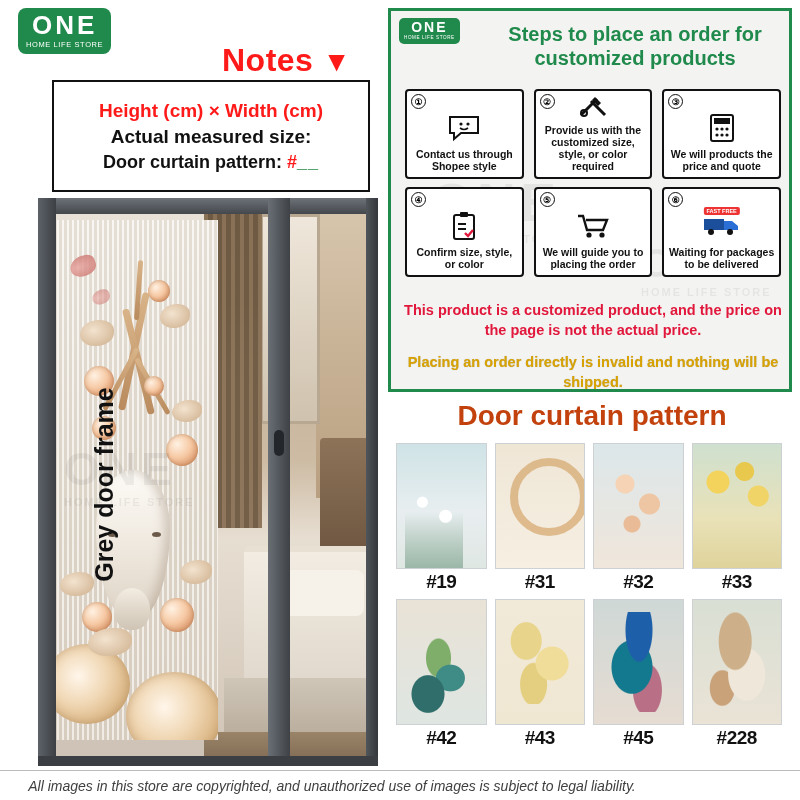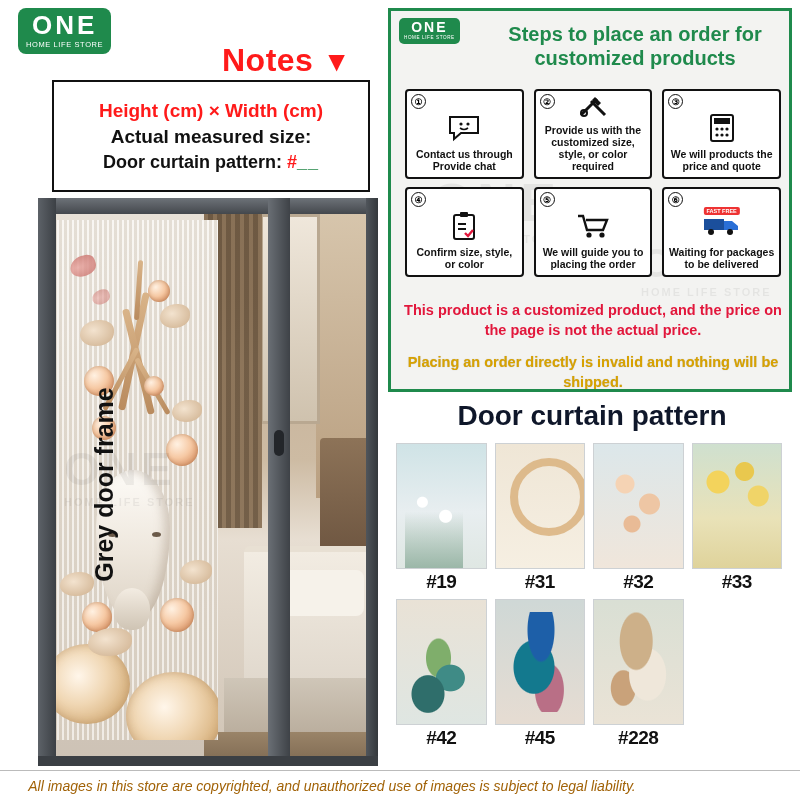--- a/index.html
+++ b/index.html
@@ -240,21 +240,21 @@
   }
   #warn2 {
     position: absolute; left: 12px; top: 342px; width: 380px; text-align: center;
     font-size: 14.5px; font-weight: bold; color: #d8a200; line-height: 1.35;
     text-shadow: 0 0 1px rgba(0,0,0,.25);
   }
 
   
   #pattern-title {
     position: absolute; left: 392px; top: 400px; width: 400px;
-    text-align: center; font-size: 28px; font-weight: bold; color: #0f172a;
+    text-align: center; font-size: 28px; font-weight: bold; color: #c2410c;
   }
   #pattern-grid {
     position: absolute; left: 396px; top: 443px; width: 386px;
     display: grid; grid-template-columns: repeat(4, 1fr); gap: 6px 8px;
   }
   .pcell { width: 100%; }
   .pimg {
     height: 126px; border: 1px solid #cdd1d4; background: #eee;
     position: relative; overflow: hidden;
   }
@@ -302,21 +302,21 @@
     background: radial-gradient(ellipse at 45% 30%, #cdb089 0 16px, transparent 17px),
                 radial-gradient(ellipse at 60% 62%, #efe7da 0 18px, transparent 19px),
                 radial-gradient(ellipse at 28% 75%, #c9a27a 0 12px, transparent 13px); }
 
   
   #footer-rule {
     position: absolute; left: 0; top: 770px; width: 800px; height: 1px; background: #bbb;
   }
   #footer-text {
     position: absolute; left: 0; top: 778px; width: 664px; text-align: center;
-    font-size: 14px; color: #a16207; font-style: italic;
+    font-size: 14px; color: #404040; font-style: italic;
   }
 </style>
 </head>
 <body>
 
 <div id="logo-wrap">
   <div class="brand">
     <span class="brand-one">ONE</span>
     <span class="brand-sub">HOME LIFE STORE</span>
   </div>
@@ -419,21 +419,21 @@
     <div class="step">
       <span class="num">①</span>
       <span class="ico">
         <svg width="34" height="28" viewBox="0 0 34 28">
             <path d="M3 3h28v16H14l-7 6v-6H3z" fill="none" stroke="#111" stroke-width="2"></path>
             <circle cx="14" cy="10" r="1.6" fill="#111"></circle>
             <circle cx="21" cy="10" r="1.6" fill="#111"></circle>
             <path d="M13 14q4 3 8 0" stroke="#111" stroke-width="1.6" fill="none"></path>
           </svg>
       </span>
-      <span class="txt">Contact us through Provide chat</span>
+      <span class="txt">Contact us through Shopee style</span>
     </div>
 
     <div class="step">
       <span class="num">②</span>
       <span class="ico">
         <svg width="32" height="28" viewBox="0 0 32 28">
             <path d="M4 22L20 6" stroke="#111" stroke-width="3"></path>
             <path d="M18 4l6 6-3 3-6-6z" fill="#111"></path>
             <path d="M28 22L14 8" stroke="#111" stroke-width="3"></path>
             <circle cx="7" cy="20" r="3" fill="none" stroke="#111" stroke-width="2"></circle>
@@ -526,20 +526,24 @@
   <div class="pcell">
     <div class="pimg art33"></div>
     <div class="plabel">#33</div>
   </div>
 
   <div class="pcell">
     <div class="pimg art42"></div>
     <div class="plabel">#42</div>
   </div>
 
+  <div class="pcell">
+    <div class="pimg art43"></div>
+    <div class="plabel">#43</div>
+  </div>
 
   <div class="pcell">
     <div class="pimg art45"></div>
     <div class="plabel">#45</div>
   </div>
 
   <div class="pcell">
     <div class="pimg art126"></div>
     <div class="plabel">#228</div>
   </div>

